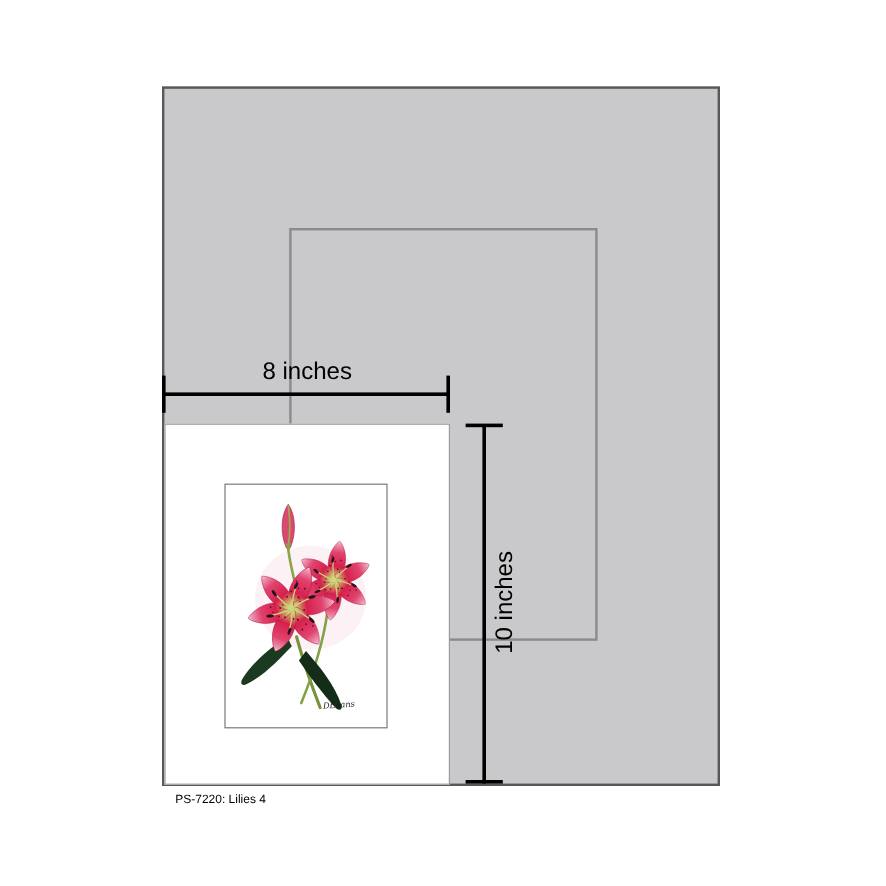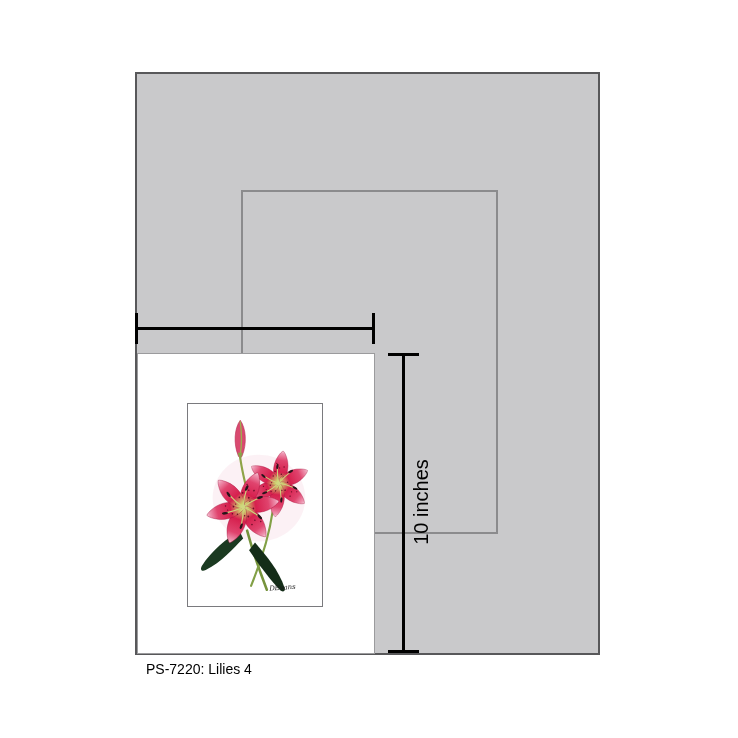--- a/index.html
+++ b/index.html
@@ -31,21 +31,21 @@
   .h-tick-right{left:372px;top:313px;width:3px;height:31px;}
   .v-line{left:402px;top:355px;width:3px;height:298px;}
   .v-tick-top{left:388px;top:353px;width:31px;height:3px;}
   .v-tick-bottom{left:388px;top:650px;width:31px;height:3px;}
 
   .h-label{position:absolute;left:137px;top:298px;width:238px;text-align:center;
            font-size:20px;line-height:24px;color:#000;}
   .v-label{position:absolute;left:421px;top:502px;transform:translate(-50%,-50%) rotate(-90deg);
            font-size:20px;white-space:nowrap;color:#000;}
 
-  .caption{position:absolute;left:146px;top:661px;font-size:14px;color:#000;}
+  .caption{position:absolute;left:146px;top:661px;font-size:10px;color:#000;}
 </style>
 </head>
 <body>
 
 <div class="canvas">
 
   <div class="sheet"></div>
 
   <div class="opening"></div>
 
@@ -118,20 +118,21 @@
         <use href="#flower" transform="translate(56,104) scale(1.05) rotate(15)"></use>
 
         <text x="96" y="188" text-anchor="middle" font-size="7" font-style="italic" font-family="DejaVu Serif, serif" fill="#1a1a1a" transform="rotate(-4 96 188)">DEvans</text>
       </svg>
     </div>
   </div>
 
   <div class="mline h-line"></div>
   <div class="mline h-tick-left"></div>
   <div class="mline h-tick-right"></div>
+  <div class="h-label">8 inches</div>
 
   <div class="mline v-line"></div>
   <div class="mline v-tick-top"></div>
   <div class="mline v-tick-bottom"></div>
   <div class="v-label">10 inches</div>
 
   <div class="caption">PS-7220: Lilies 4</div>
 
 </div>
 

